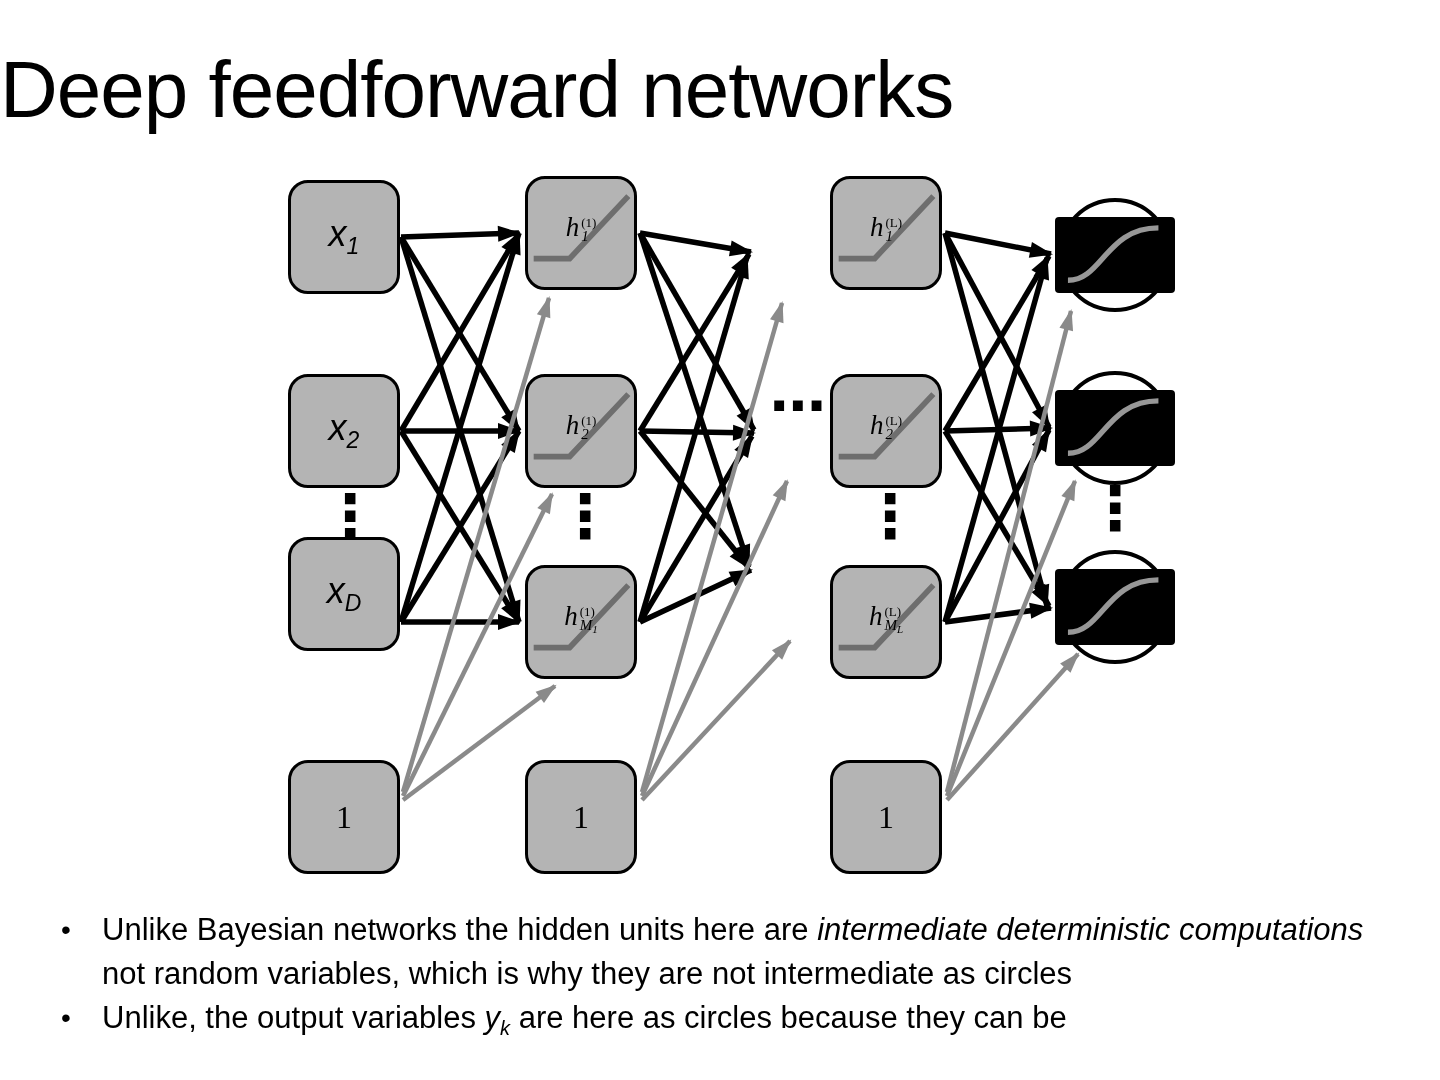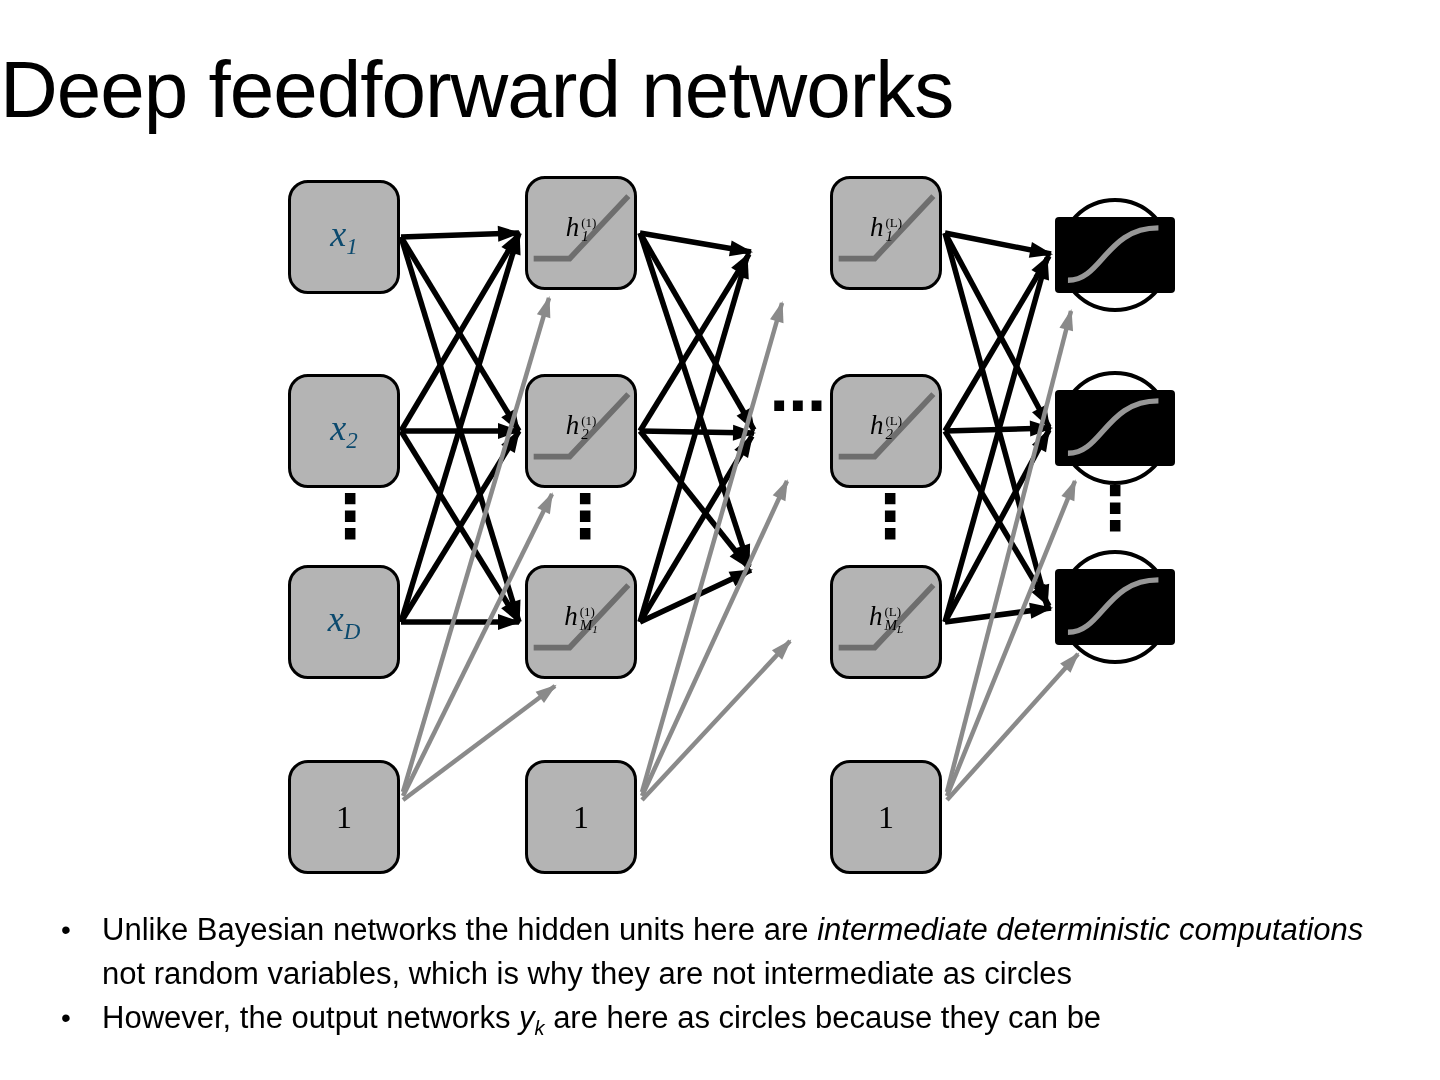--- a/index.html
+++ b/index.html
@@ -13,22 +13,22 @@
   .edges { position:absolute; left:0; top:0; width:1440px; height:1080px; }
   .be { stroke:#000000; stroke-width:5.5; }
   .ge { stroke:#8a8a8a; stroke-width:4.5; }
 
   
   .sq { position:absolute; width:112px; height:114px; background:#b4b4b4;
         border:3px solid #000; border-radius:20px;
         display:flex; align-items:center; justify-content:center; }
   .ramp { position:absolute; left:0; top:0; width:106px; height:108px; }
 
-  .lbl { position:relative; z-index:2; font-family:Liberation Serif, serif;
-         font-style:italic; font-size:36px; color:#0c4a6e;text-align:right; }
+  .lbl { position:relative; z-index:2; font-family:Liberation Sans, sans-serif;
+         font-style:italic; font-size:36px; color:#000000;text-align:right; }
   .lbl sub { font-size:23px; }
 
   .hlbl { position:relative; z-index:2; display:inline-flex; align-items:center;
           margin-bottom:12px; color:#000; }
   .hlbl i { font-family:"Liberation Serif", serif; font-style:italic; font-size:27px; }
   .scripts { display:inline-flex; flex-direction:column; align-items:flex-start;
              margin-left:2px; transform:translateY(3px);
              font-family:"Liberation Serif", serif; }
   .sp { font-size:13px; line-height:12px; font-style:normal; }
   .sb { font-size:15px; line-height:15px; font-style:italic; display:inline-flex; align-items:flex-end; }
@@ -123,21 +123,21 @@
     </g>
   </svg>
 
   <div class="sq" style="left:288px;top:180px">
     <span class="lbl"><i>x</i><sub>1</sub></span>
   </div>
   <div class="sq" style="left:288px;top:374px">
     <span class="lbl"><i>x</i><sub>2</sub></span>
   </div>
   <span class="vell" style="left:320px;top:486px">⋮</span>
-  <div class="sq" style="left:288px;top:565px">
+  <div class="sq" style="left:288px;top:537px">
     <span class="lbl"><i>x</i><sub>D</sub></span>
   </div>
   <div class="sq" style="left:288px;top:760px">
     <span class="blbl">1</span>
   </div>
 
   <div class="sq" style="left:525px;top:176px">
     <svg class="ramp" viewBox="0 0 112 114">
         <polyline points="6,84 44,84 106,18" fill="none" stroke="#6e6e6e" stroke-width="6"></polyline>
       </svg>
@@ -262,17 +262,17 @@
     </div>
   </div>
 
   <ul class="bullets">
     <li>
       <span class="mark">•</span>
       <span><span>Unlike Bayesian networks the hidden units here are </span><em>intermediate deterministic computations</em><span> not random variables, which is why they are not intermediate as circles</span></span>
     </li>
     <li>
       <span class="mark">•</span>
-      <span><span>However, the output networks </span><em>y</em><sub class="ksub">k</sub><span> are here as circles because they can be</span></span>
+      <span><span>Unlike, the output variables </span><em>y</em><sub class="ksub">k</sub><span> are here as circles because they can be</span></span>
     </li>
   </ul>
 
 </div>
 
 </body></html>

